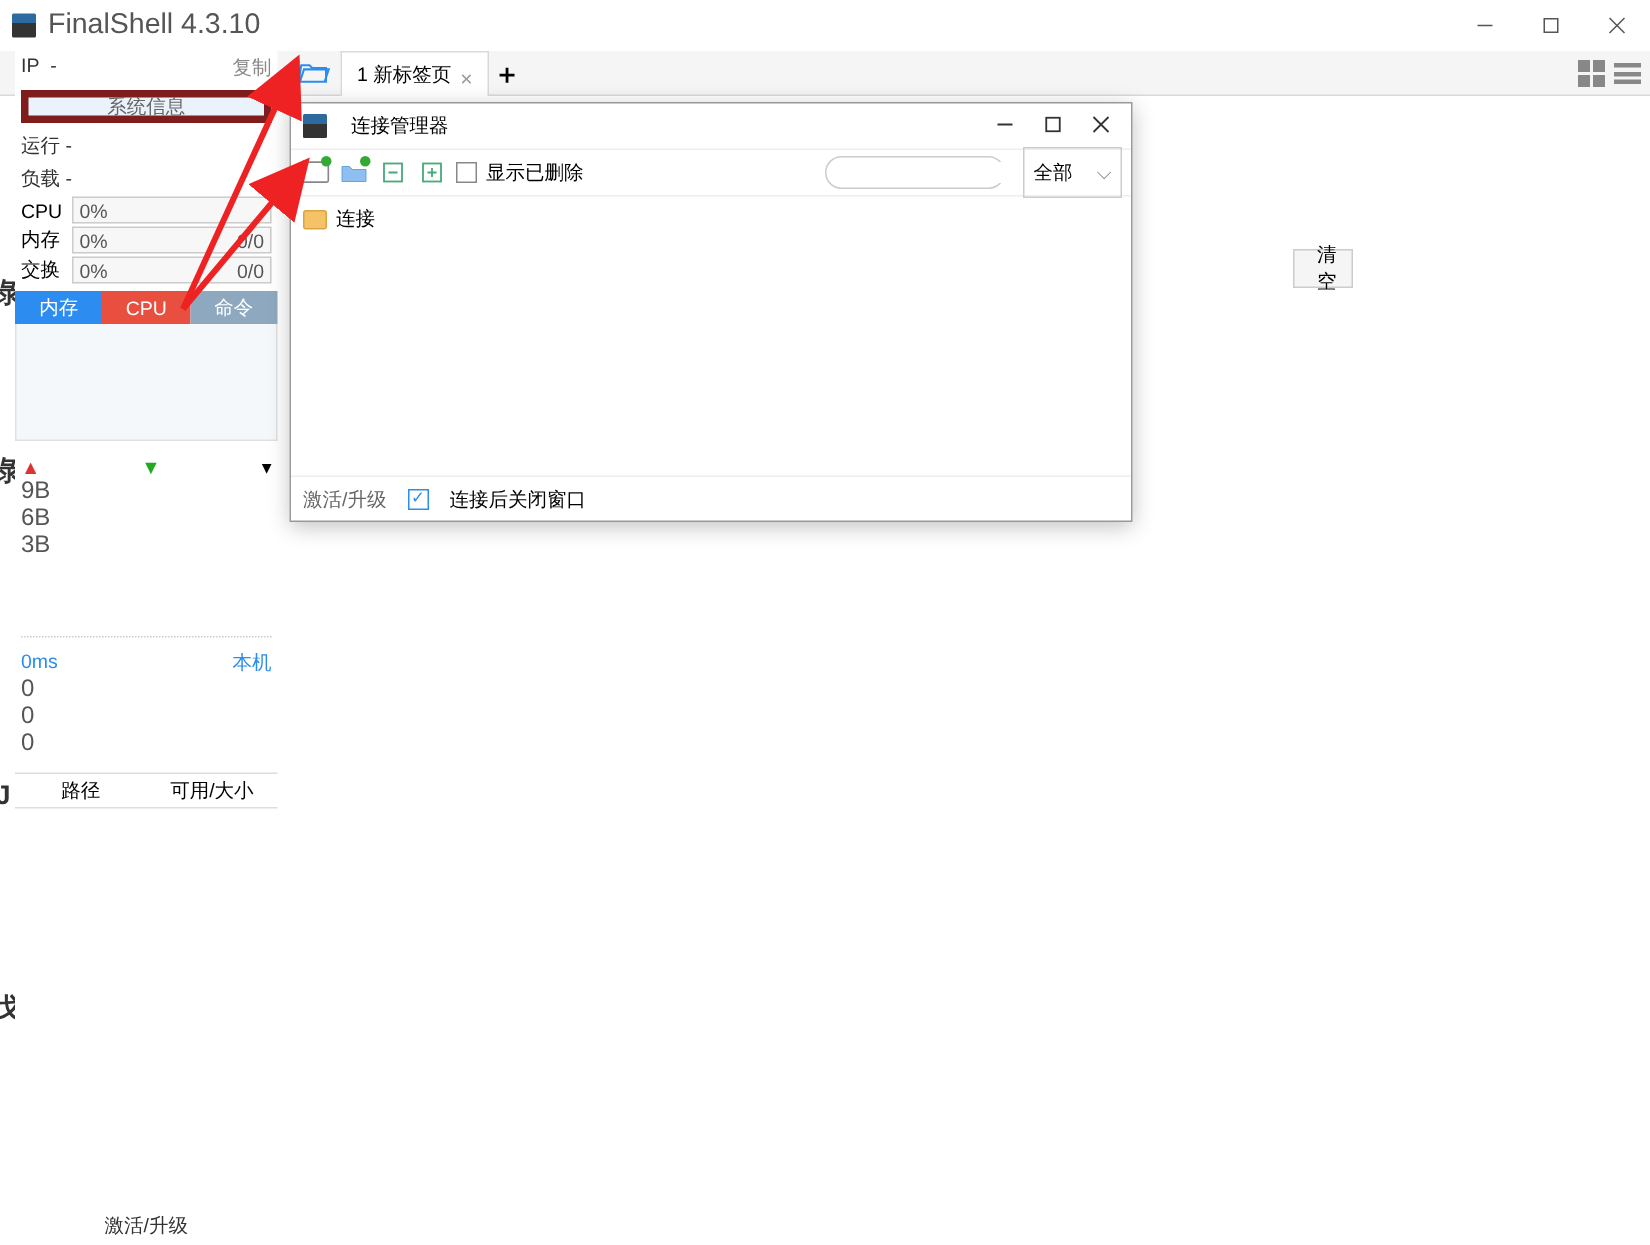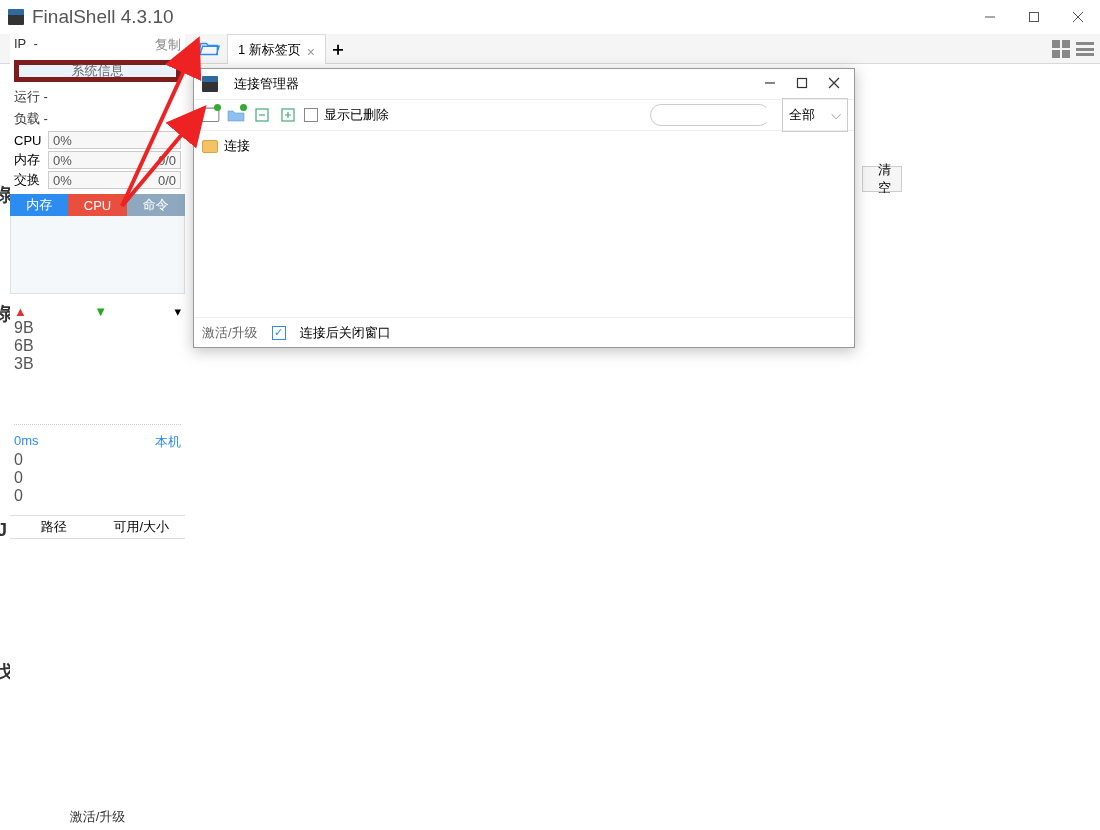--- a/index.html
+++ b/index.html
@@ -49,21 +49,21 @@
 .net-y { font-size:16px; color:#555;}
 .ping-block{ margin-top:6px; padding:0 4px;}
 .ping-head{ display:flex; justify-content:space-between; font-size:12px;}
 .ping-ms{ color:#2c8cef;} .ping-host{ color:#2c8cef;}
 .disk-head{ display:flex; border-top:1px solid #ddd; border-bottom:1px solid #ddd; margin-top:10px;}
 .disk-head div{ flex:1; text-align:center; padding:2px 0;}
 .activate-link{ position:absolute; bottom:4px; left:0; right:0; text-align:center; color:#333; cursor:pointer;}
 .clear-btn{ position:absolute; right:200px; top:108px; width:40px; height:26px; border:1px solid #ccc; background:#f5f5f5; display:flex;align-items:center;justify-content:center; cursor:pointer; z-index:1;}
 
 
-.dialog{ position:absolute; left:193px; top:68px; width:662px; height:280px; background:#fff; border:1px solid #999; box-shadow:0 3px 14px rgba(0,0,0,.25); z-index:5; display:flex; flex-direction:column;}
+.dialog{ position:absolute; left:193px; top:68px; width:562px; height:280px; background:#fff; border:1px solid #999; box-shadow:0 3px 14px rgba(0,0,0,.25); z-index:5; display:flex; flex-direction:column;}
 .dlg-title{ height:30px; display:flex; align-items:center; padding:0 8px; gap:8px;}
 .dlg-ctrls{ margin-left:auto; display:flex; gap:20px; padding-right:6px;}
 .dlg-ctrls span{ cursor:pointer;}
 .dlg-ctrls svg{ width:12px; height:12px; stroke:#333; stroke-width:1.2; fill:none;}
 .dlg-toolbar{ height:32px; border-top:1px solid #eee; border-bottom:1px solid #eee; display:flex; align-items:center; padding:0 6px; gap:6px;}
 .tb-ico{ width:20px; height:20px; display:flex; align-items:center; justify-content:center; cursor:pointer;}
 .tb-ico.new-host{ position:relative;}
 .tb-ico.new-host::after{ content:""; position:absolute; top:-1px; right:-1px; width:7px; height:7px; background:#3a3; border-radius:50%;}
 .folder-svg{ width:18px; height:14px; fill:#8fbef0; stroke:#5a9dd8; stroke-width:.6;}
 .collapse-svg,.expand-svg{ width:14px; height:14px; fill:none; stroke:#4a7; stroke-width:1.2;}

